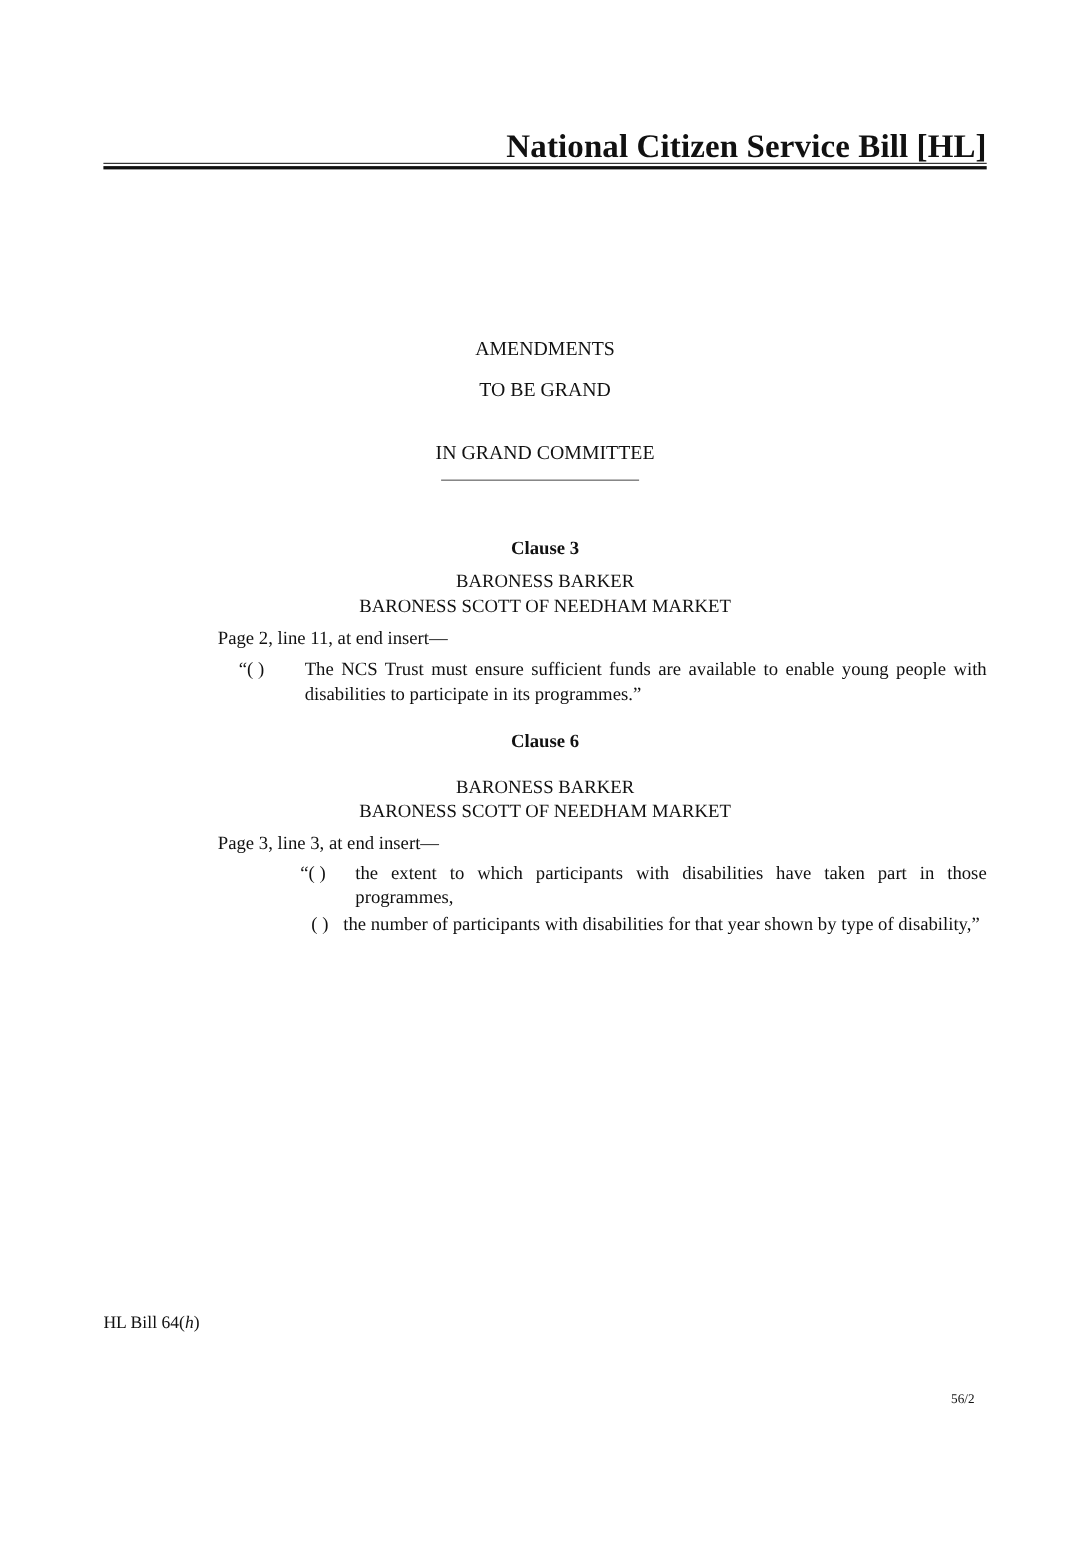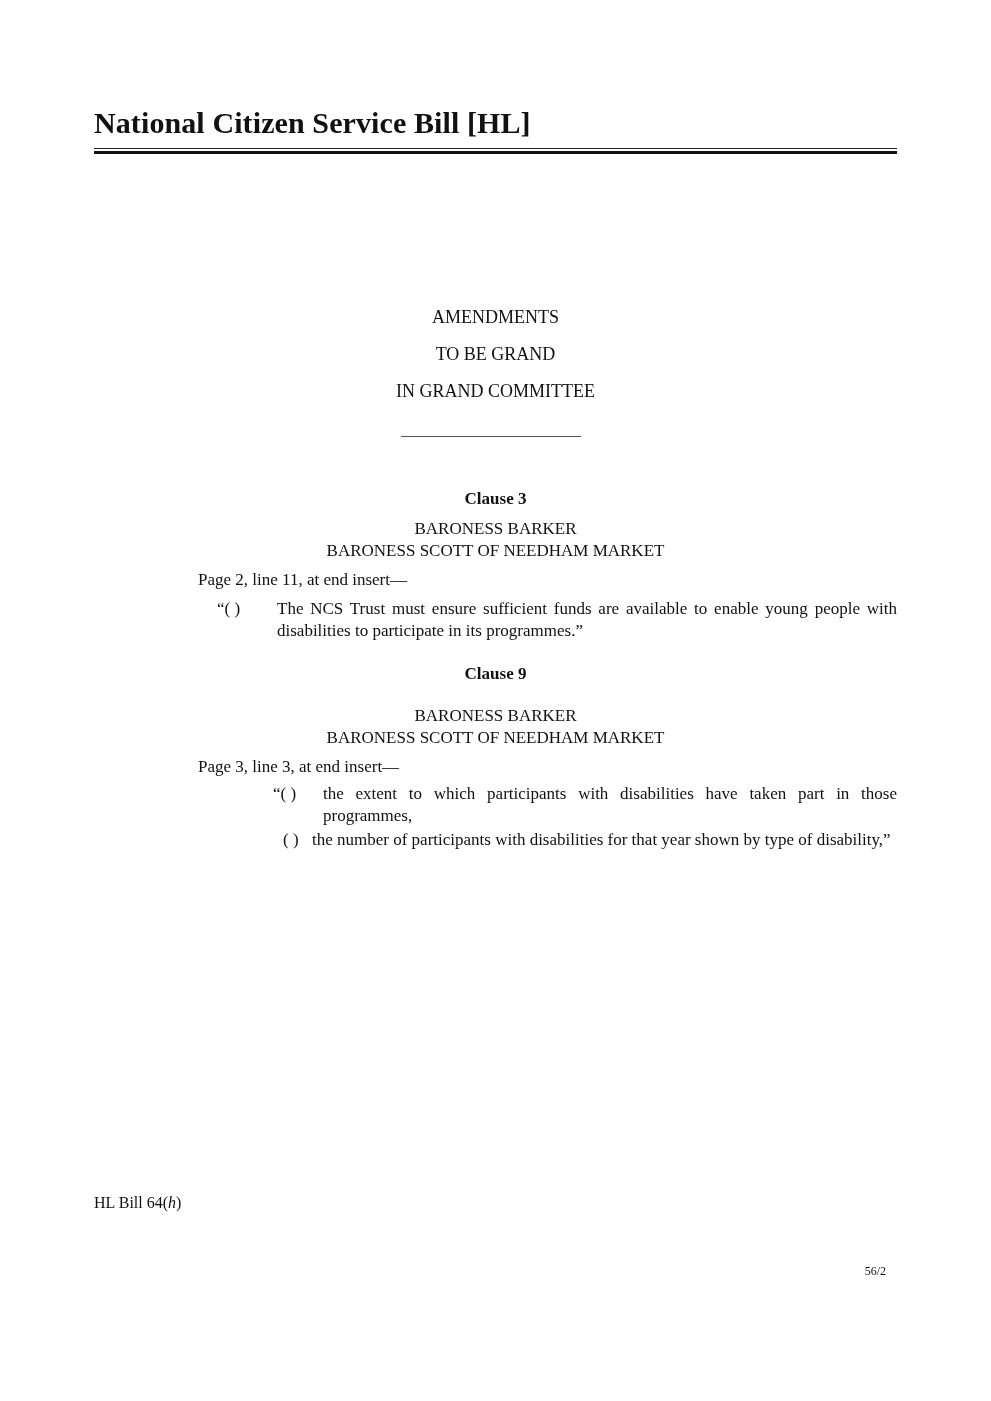--- a/index.html
+++ b/index.html
@@ -1,22 +1,22 @@
 <!DOCTYPE html>
 <html><head>
   <meta charset="utf-8">
   <style>
     html, body { margin: 0; padding: 0; background: #ffffff; }
     body {
       width: 991px; height: 1401px; position: relative; overflow: hidden;
       font-family: "Liberation Serif", "DejaVu Serif", serif; color: #111;
     }
     .title {
-      position: absolute; left: 94px; width: 803px; top: 103px;
-      text-align: left; font-weight: bold; font-size: 30px; line-height: 40px;
+      position: absolute; left: 94px; width: 803px; top: 114px;
+      text-align: right; font-weight: bold; font-size: 30px; line-height: 40px;
       letter-spacing: 0.1px;
     }
     .rule-thin { position: absolute; left: 94px; width: 803px; top: 148px; height: 1px; background: #222; }
     .rule-thick { position: absolute; left: 94px; width: 803px; top: 151px; height: 3px; background: #111; }
     .center { position: absolute; left: 94px; width: 803px; text-align: center; font-size: 18px; line-height: 22px; }
     .short-rule { position: absolute; left: 401px; width: 180px; top: 436px; height: 1px; background: #555; }
     .clause { font-weight: bold; font-size: 17px; }
     .names { font-size: 17px; line-height: 21px; }
     .instr { position: absolute; left: 198px; font-size: 17px; line-height: 21px; }
     .para { position: absolute; font-size: 17px; line-height: 22px; text-align: justify; }
@@ -28,33 +28,33 @@
 </head>
 <body>
 
 <div>
   <div class="title">National Citizen Service Bill [HL]</div>
   <div class="rule-thin"></div>
   <div class="rule-thick"></div>
 
   <div class="center" style="top:306px;">AMENDMENTS</div>
   <div class="center" style="top:343px;">TO BE GRAND</div>
-  <div class="center" style="top:380px;">IN GRAND COMMITTEE</div>
+  <div class="center" style="top:400px;">IN GRAND COMMITTEE</div>
   <div class="short-rule"></div>
 
   <div class="center clause" style="top:488px;">Clause 3</div>
   <div class="center names" style="top:518px;">BARONESS BARKER</div>
   <div class="center names" style="top:540px;">BARONESS SCOTT OF NEEDHAM MARKET</div>
   <div class="instr" style="top:569px;">Page 2, line 11, at end insert—</div>
   <div class="para" style="top:598px; left:217px; width:680px;">
     <span class="mark">“( )</span>
     <span class="txt" style="margin-left:60px;">The NCS Trust must ensure sufficient funds are available to enable young people with disabilities to participate in its programmes.”</span>
   </div>
 
-  <div class="center clause" style="top:663px;">Clause 9</div>
+  <div class="center clause" style="top:663px;">Clause 6</div>
   <div class="center names" style="top:705px;">BARONESS BARKER</div>
   <div class="center names" style="top:727px;">BARONESS SCOTT OF NEEDHAM MARKET</div>
   <div class="instr" style="top:756px;">Page 3, line 3, at end insert—</div>
   <div class="para" style="top:783px; left:273px; width:624px;">
     <span class="mark">“( )</span>
     <span class="txt" style="margin-left:50px;">the extent to which participants with disabilities have taken part in those programmes,</span>
   </div>
   <div class="para" style="top:829px; left:273px; width:624px;">
     <span class="mark" style="left:10px;">( )</span>
     <span class="txt" style="margin-left:39px;">the number of participants with disabilities for that year shown by type of disability,”</span>

